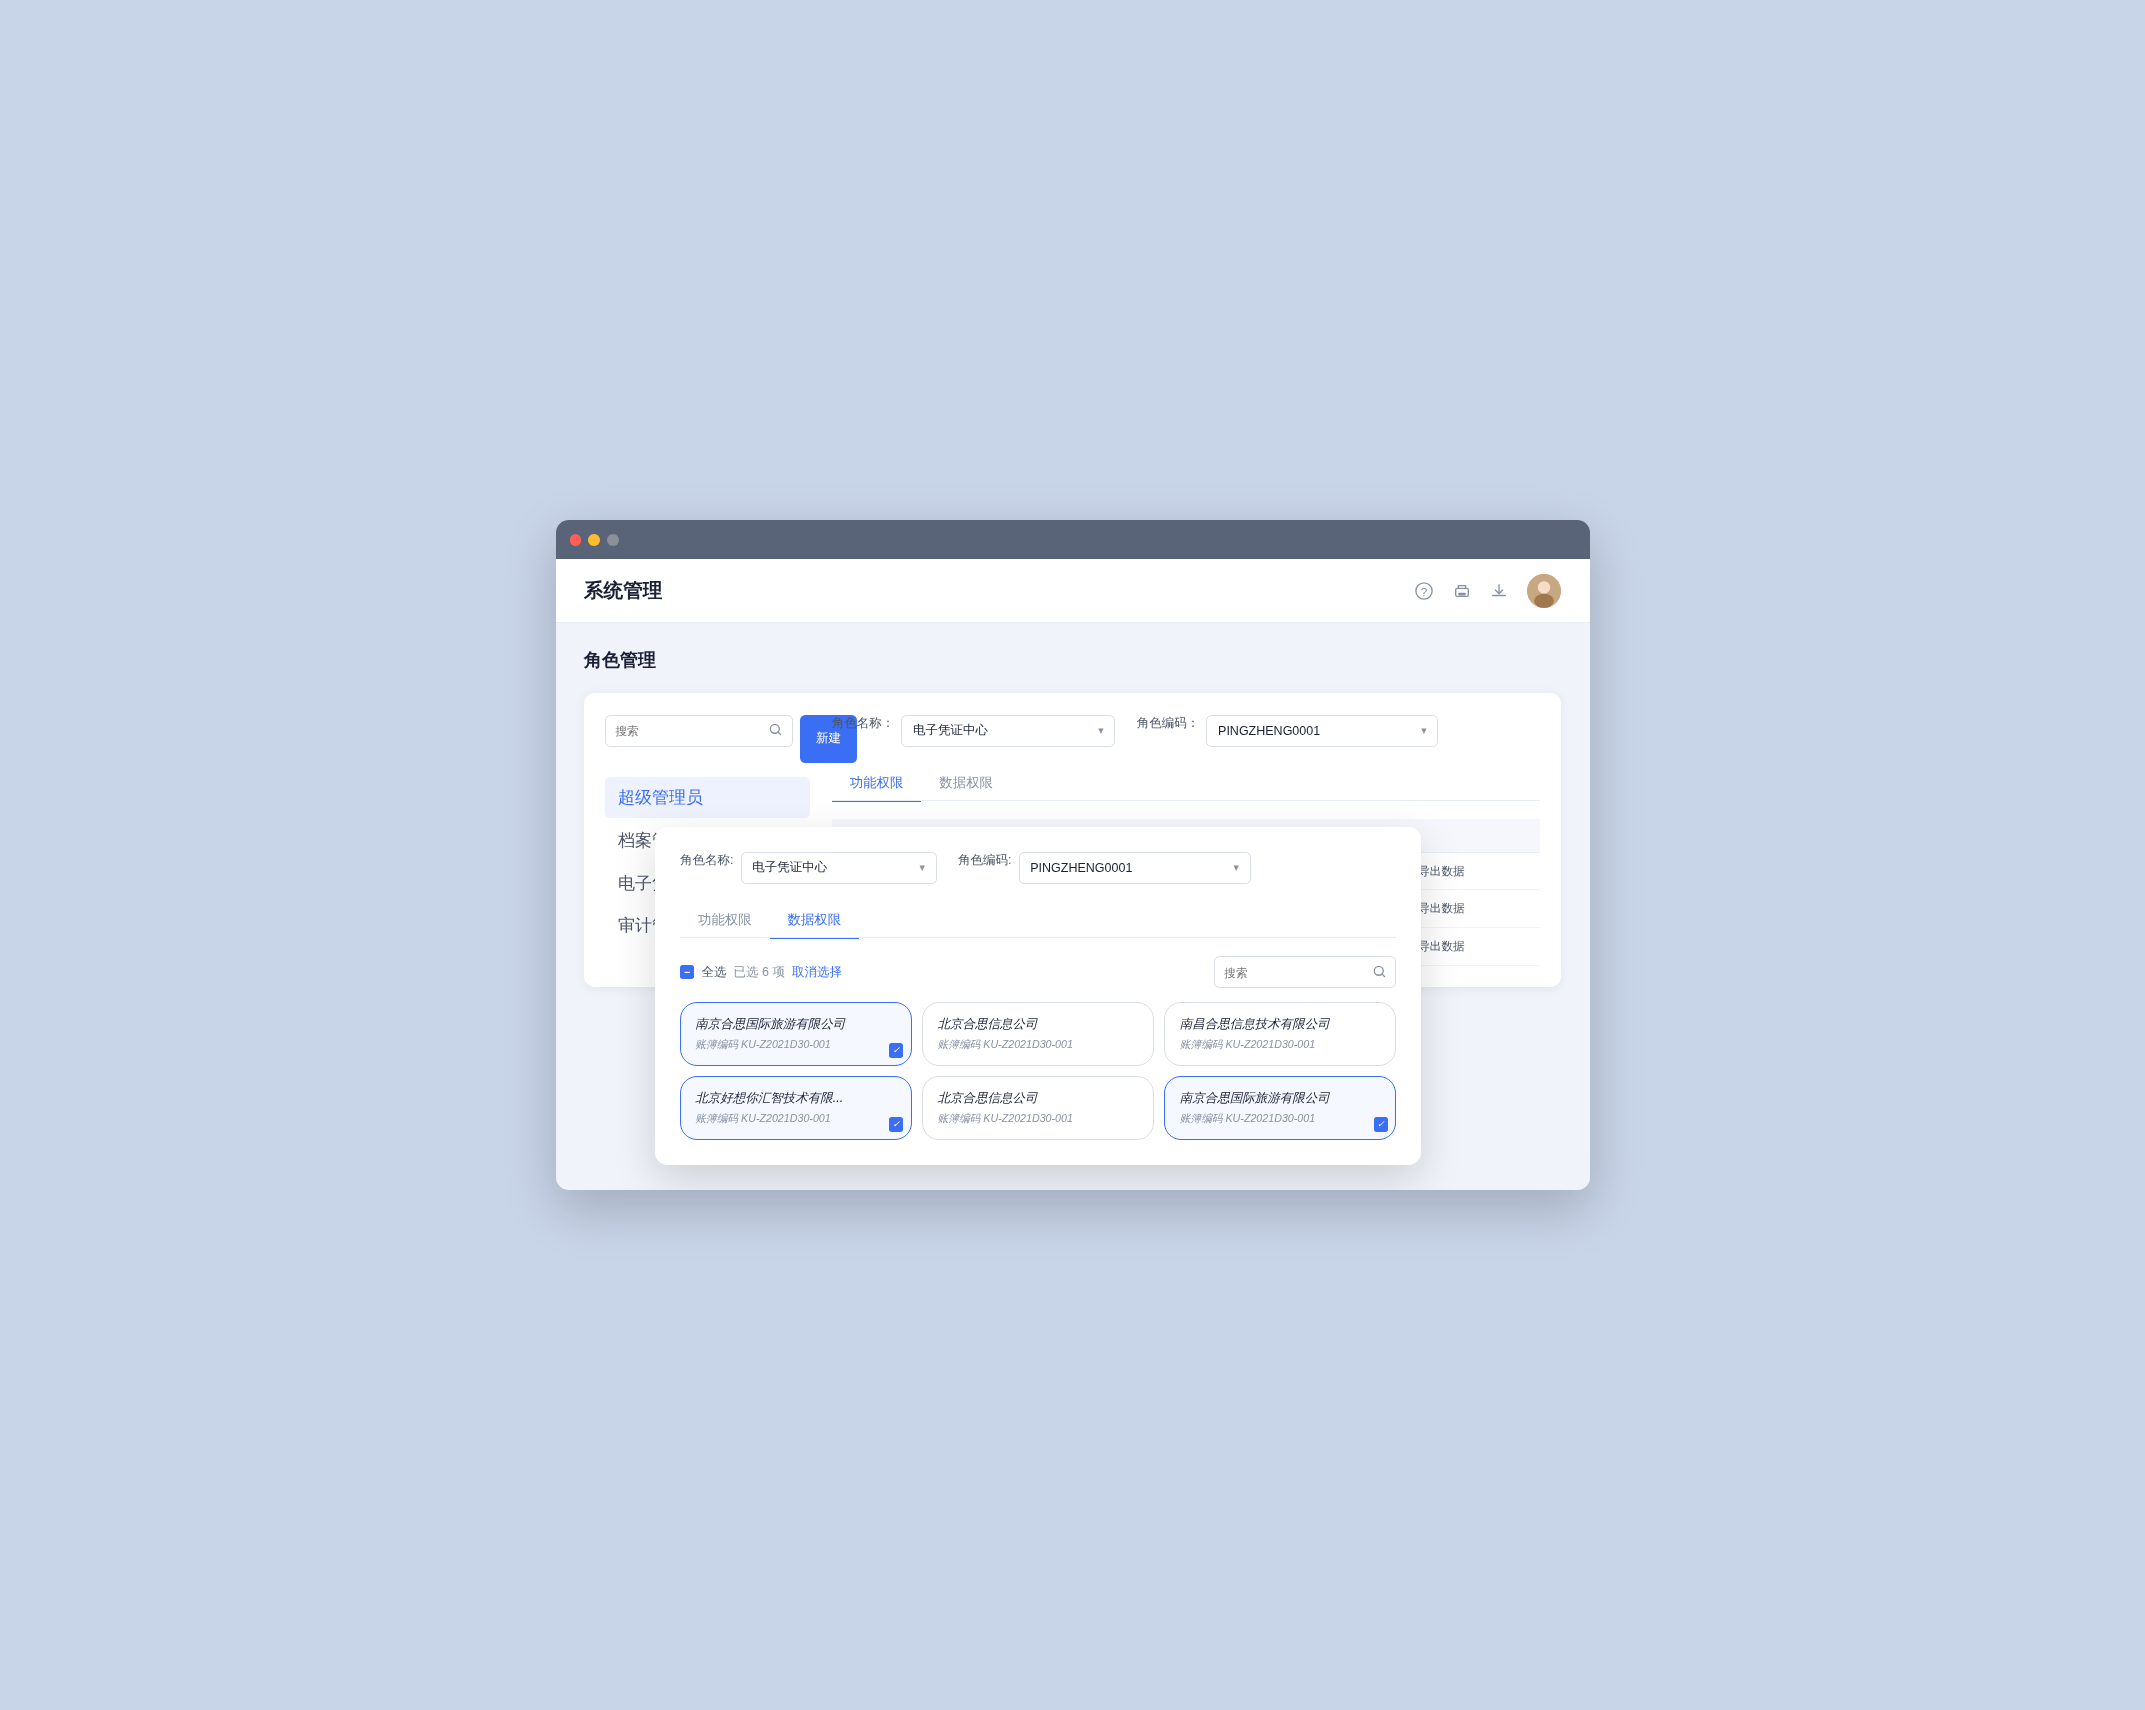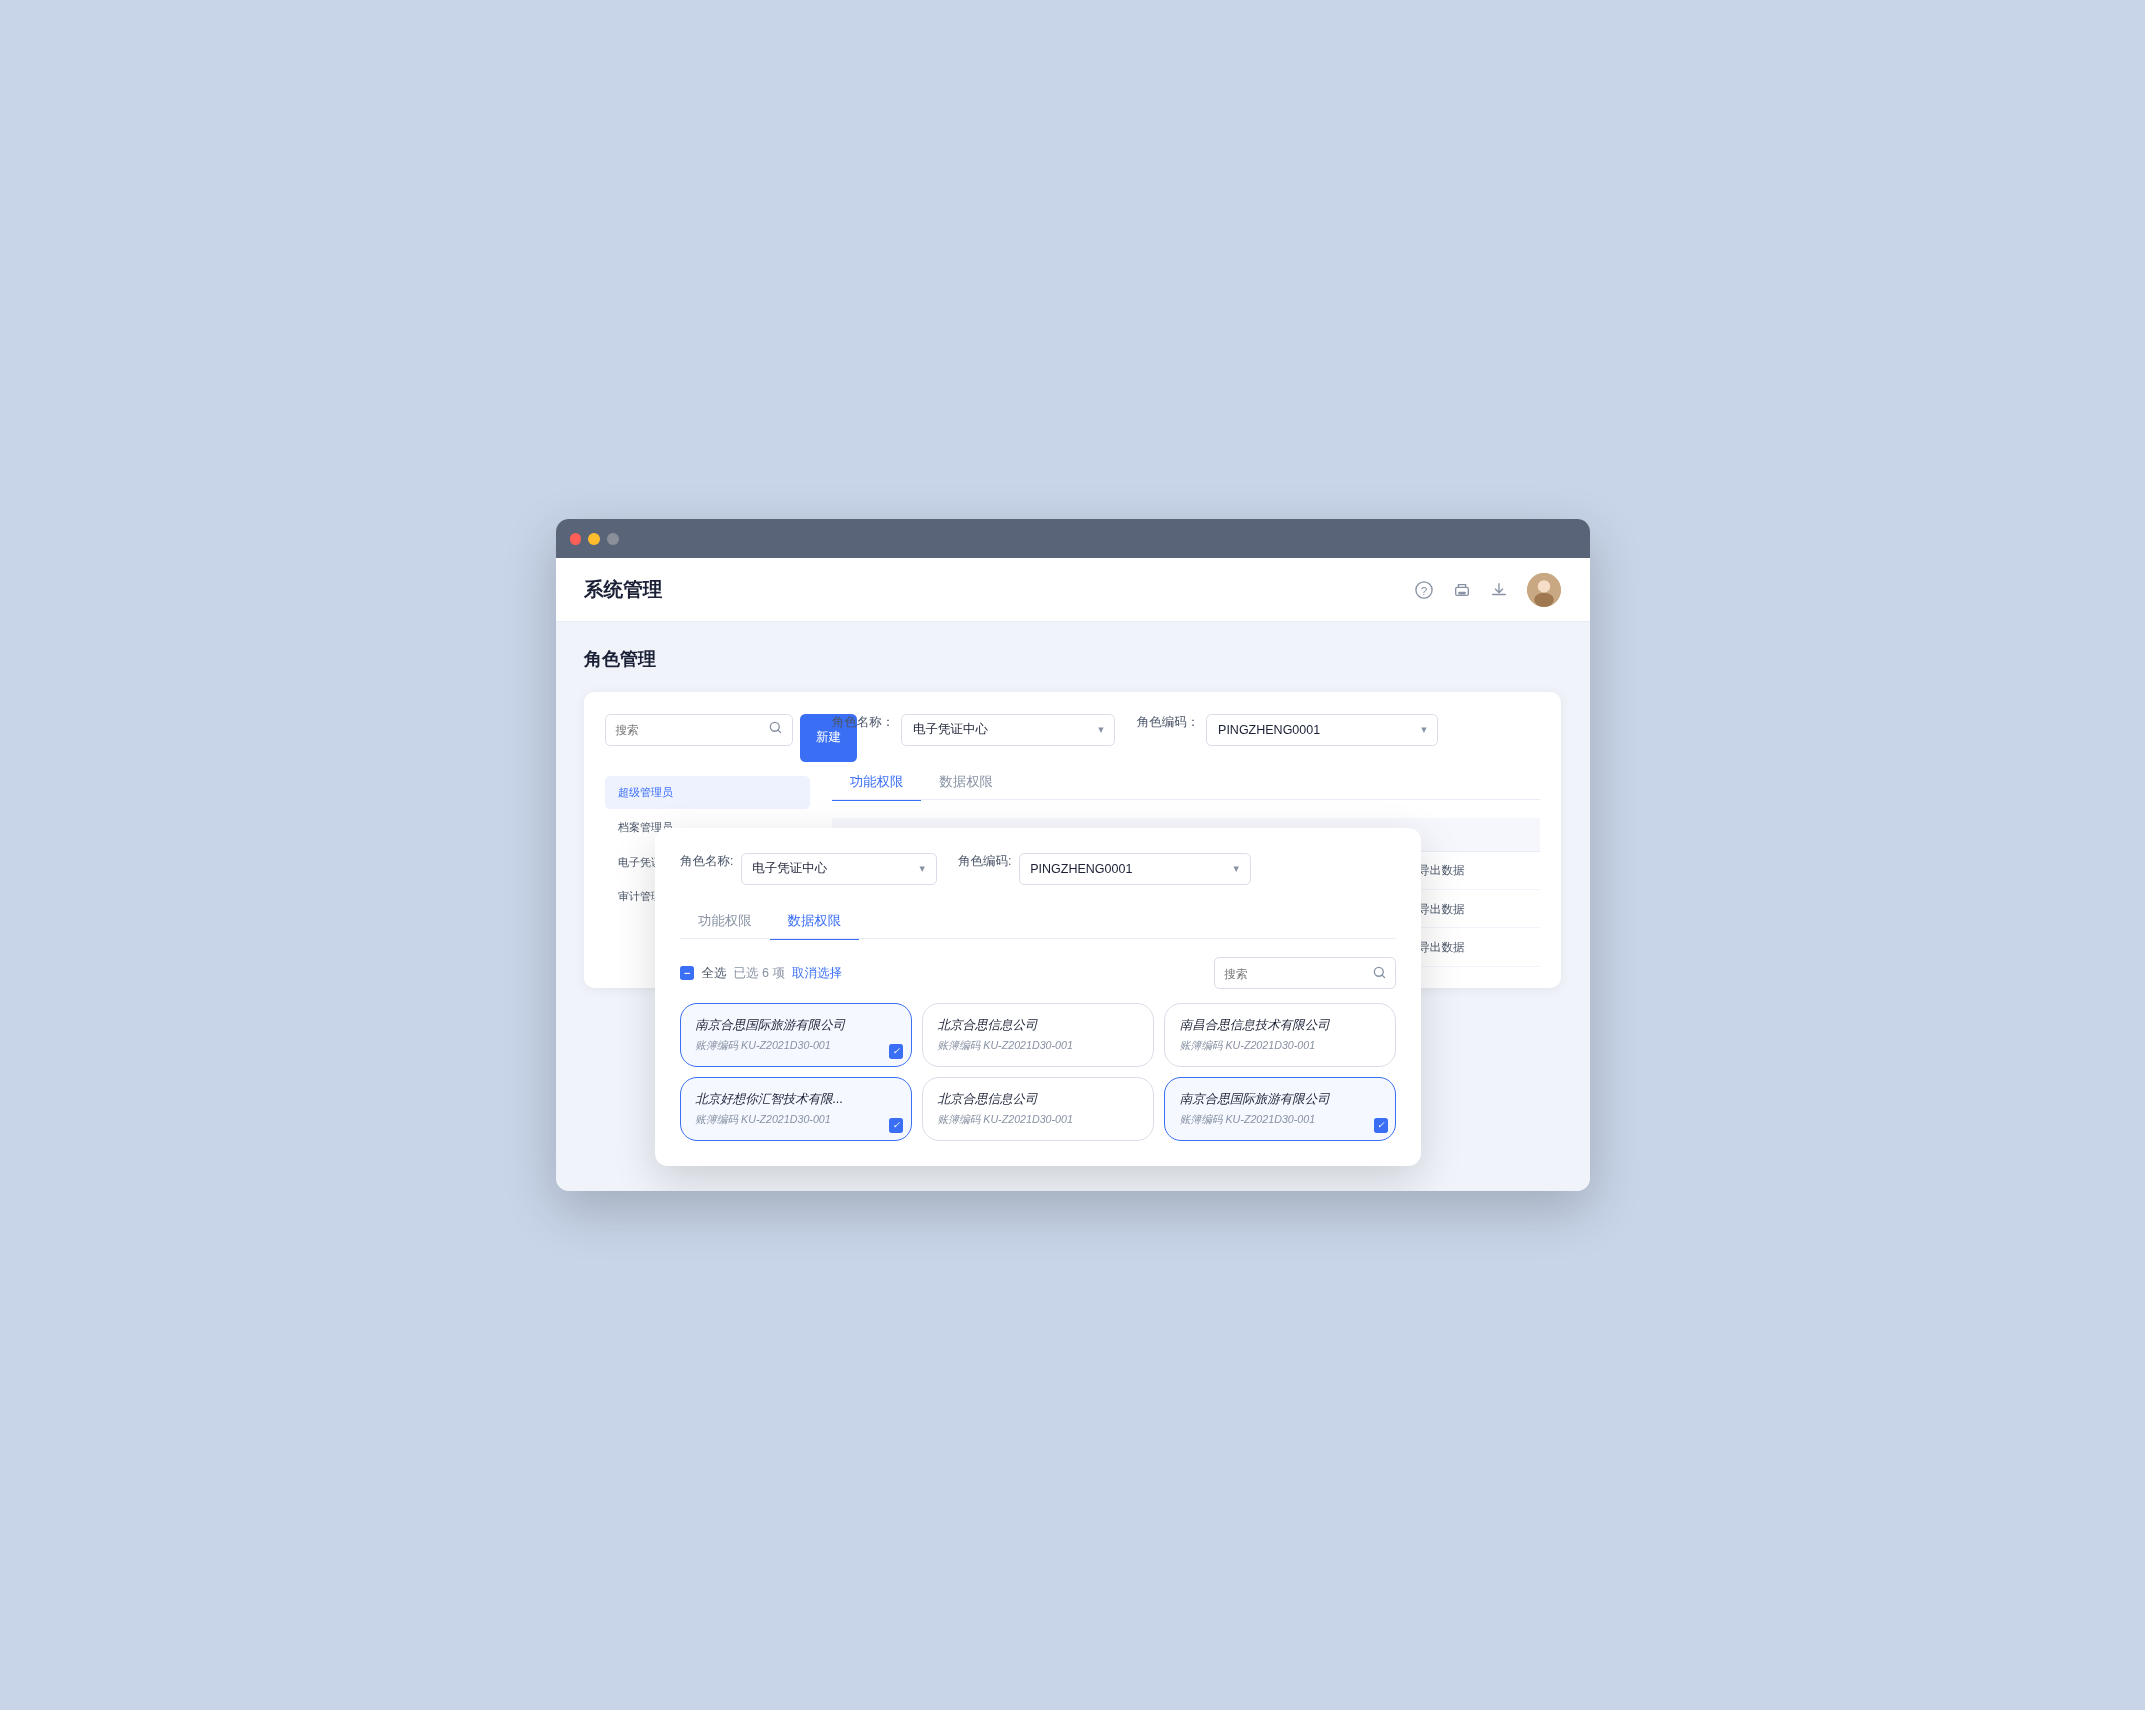--- a/index.html
+++ b/index.html
@@ -133,21 +133,21 @@
       font-size: 12.5px;
       cursor: pointer;
       white-space: nowrap;
     }
 
     .sidebar-list {
       list-style: none;
     }
     .sidebar-item {
       padding: 9px 12.5px;
-      font-size: 11px;
+      font-size: 17px;
       color: #4a5568;
       cursor: pointer;
       border-radius: 5.3px;
       margin-bottom: 1.8px;
     }
     .sidebar-item.active {
       background: #eef2ff;
       color: #3a6ef5;
       font-weight: 500;
     }
@@ -234,21 +234,21 @@
     }
     .perm-table td {
       padding: 10.7px 12.5px;
       border-bottom: 0.9px solid #f0f4fa;
       vertical-align: middle;
       color: #1a2035;
     }
 
     .checkbox-item {
       display: inline-flex;
-      align-items: flex-start;
+      align-items: flex-end;
       gap: 4.5px;
       margin-right: 7.1px;
       font-size: 11.6px;
       color: #4a5568;
     }
     .cb-box {
       width: 14.3px; height: 14.3px;
       background: #3a6ef5;
       border-radius: 2.7px;
       display: flex; align-items: center; justify-content: center;

